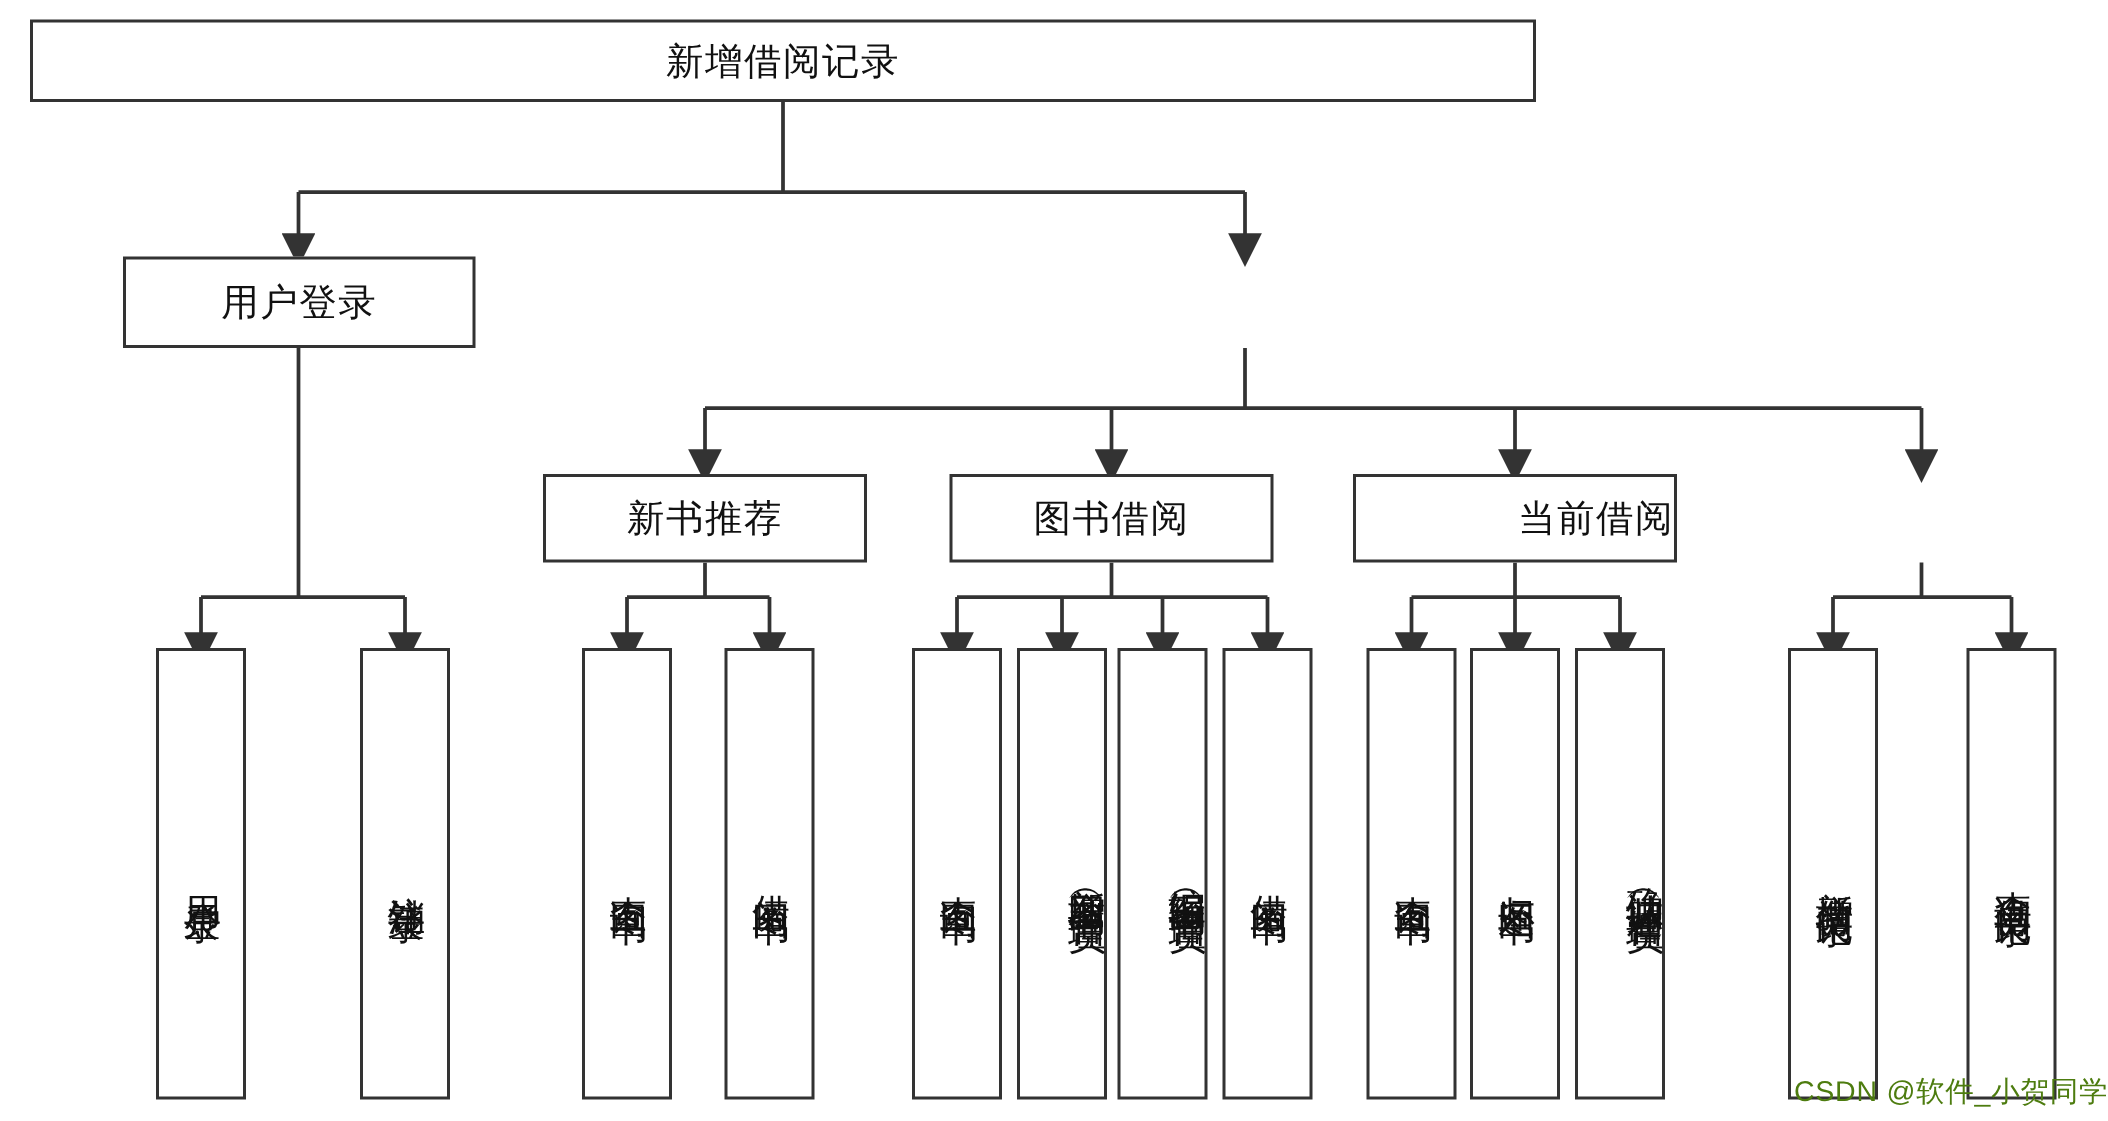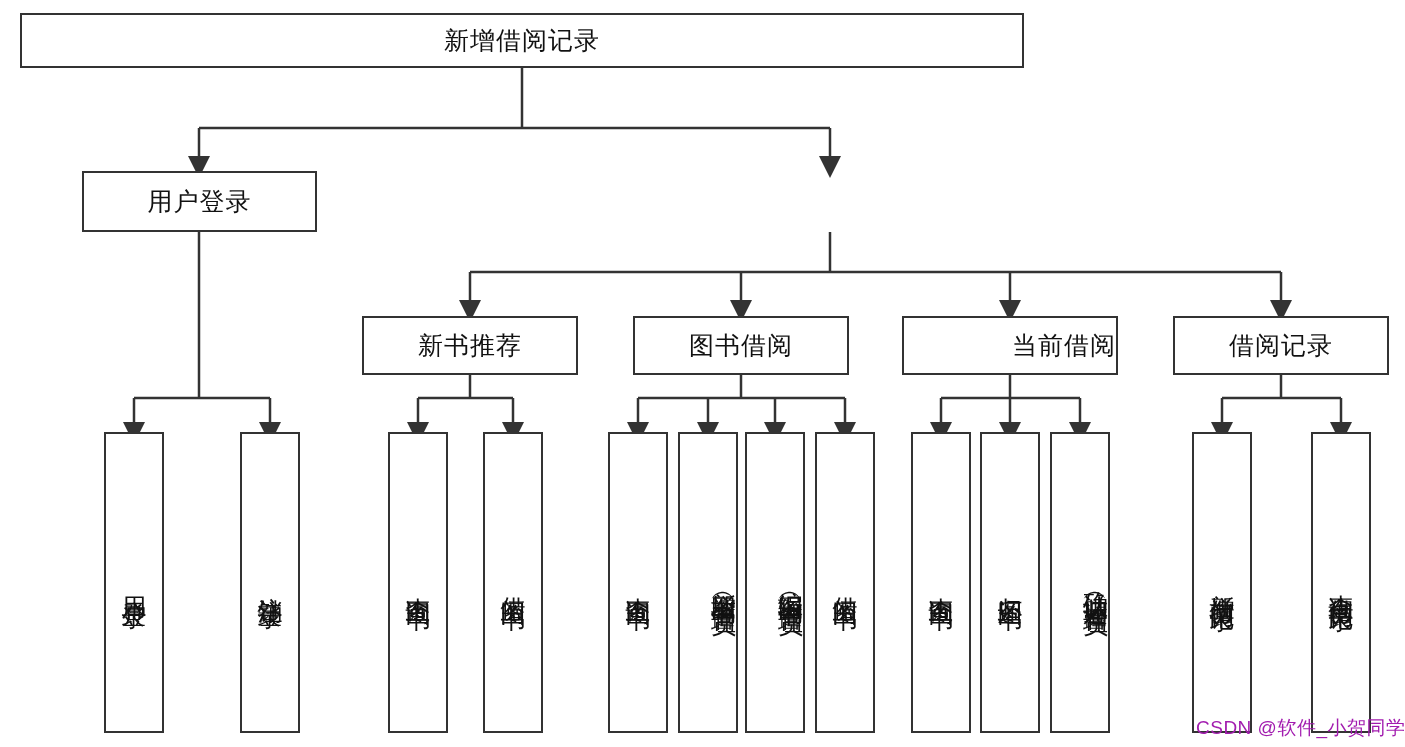--- a/index.html
+++ b/index.html
@@ -53,21 +53,21 @@
     position: absolute;
     left: 0;
     top: 0;
     width: 1405px;
     height: 747px;
     pointer-events: none;
   }
   .watermark {
     position: absolute;
     font-size: 19px;
-    color: #a21caf;
+    color: #4d7c0f;
     white-space: nowrap;
     letter-spacing: 0.5px;
   }
 </style>
 </head>
 <body>
 
 <div id="canvas">
 
   <svg class="edges" viewBox="0 0 1405 747">
@@ -130,23 +130,20 @@
 
   <div class="node node-h" style="left:362px; top:316px; width:216px; height:59px;">
     <span class="lbl">新书推荐</span>
   </div>
   <div class="node node-h" style="left:633px; top:316px; width:216px; height:59px;text-align:center;">
     <span class="lbl">图书借阅</span>
   </div>
   <div class="node node-h" style="left:902px; top:316px; width:216px; height:59px;justify-content:flex-end;">
     <span class="lbl">当前借阅</span>
   </div>
-  <div class="node node-h" style="left:1173px; top:316px; width:216px; height:59px;">
-    <span class="lbl">借阅记录</span>
-  </div>
 
   <div class="node node-v mid" style="left:104px; top:432px; width:60px; height:301px;">
     <span class="lbl">用户登录</span>
   </div>
   <div class="node node-v mid" style="left:240px; top:432px; width:60px; height:301px;">
     <span class="lbl">注销登录</span>
   </div>
 
   <div class="node node-v mid" style="left:388px; top:432px; width:60px; height:301px;">
     <span class="lbl">查询图书</span>

